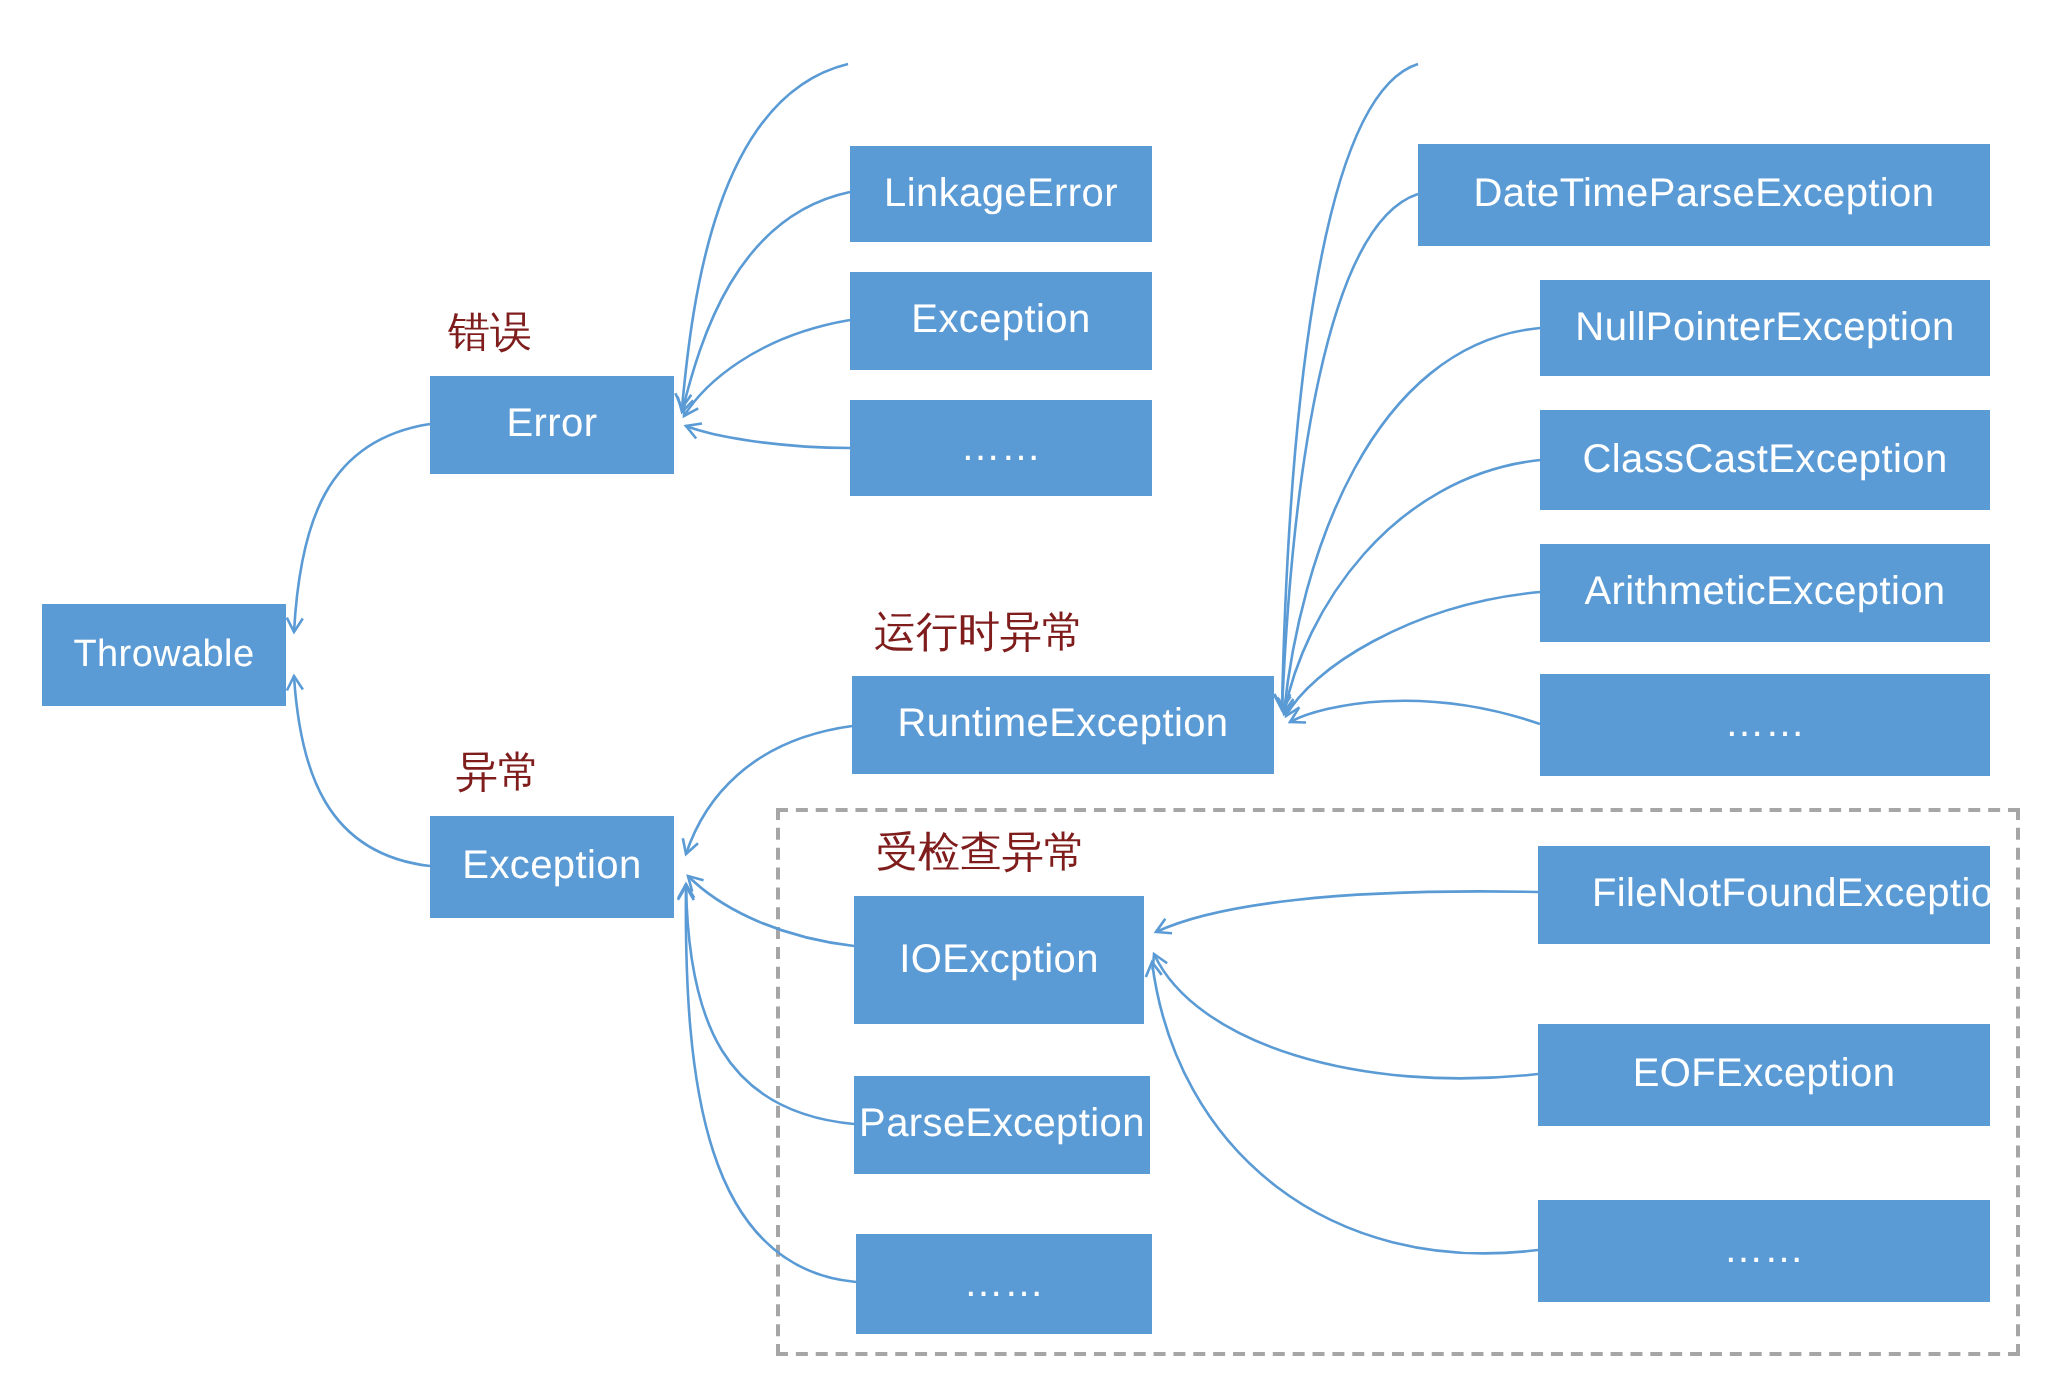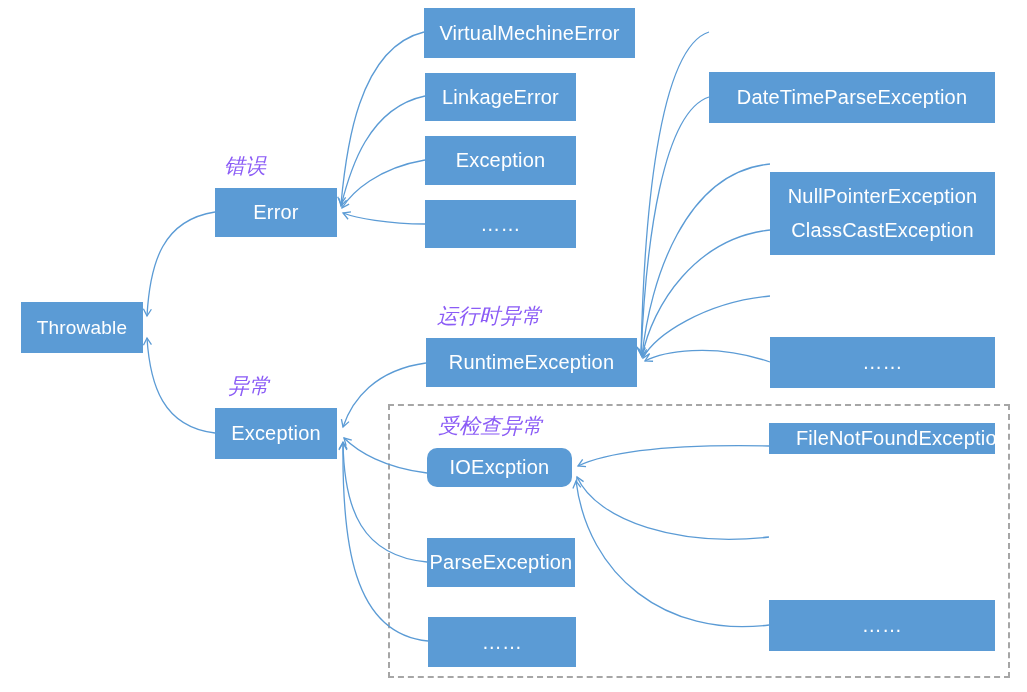--- a/index.html
+++ b/index.html
@@ -32,24 +32,23 @@
     align-items: center;
     justify-content: center;
     font-size: 20px;
     letter-spacing: 0.2px;
     white-space: nowrap;
     text-align: center;
   }
   .node.small { font-size: 19px; }
   .annotation {
     position: absolute;
-    color: #8b5cf6;
+    color: #7f1d1d;
     font-size: 21px;
     white-space: nowrap;
-    font-style: italic;
   }
   .group-box {
     position: absolute;
     box-sizing: border-box;
     border: 2px dashed #A6A6A6;
     background: transparent;
   }
 </style>
 </head>
 <body>
@@ -94,31 +93,32 @@
 
   <div class="annotation" style="left:224px; top:152px;">错误</div>
   <div class="annotation" style="left:228px; top:372px;">异常</div>
   <div class="annotation" style="left:437px; top:302px;">运行时异常</div>
   <div class="annotation" style="left:438px; top:412px;">受检查异常</div>
 
   <div class="node small" style="left:21px; top:302px; width:122px; height:51px;">Throwable</div>
   <div class="node" style="left:215px; top:188px; width:122px; height:49px;">Error</div>
   <div class="node" style="left:215px; top:408px; width:122px; height:51px;">Exception</div>
   <div class="node" style="left:426px; top:338px; width:211px; height:49px;">RuntimeException</div>
-  <div class="node" style="left:427px; top:448px; width:145px; height:39px;border-radius:10px;">IOExcption</div>
+  <div class="node" style="left:427px; top:448px; width:145px; height:64px;">IOExcption</div>
 
-  <div class="node" style="left:424px; top:8px; width:211px; height:50px;">VirtualMechineError</div>
   <div class="node" style="left:425px; top:73px; width:151px; height:48px;">LinkageError</div>
   <div class="node" style="left:425px; top:136px; width:151px; height:49px;">Exception</div>
   <div class="node" style="left:425px; top:200px; width:151px; height:48px;">……</div>
 
   <div class="node" style="left:709px; top:72px; width:286px; height:51px;">DateTimeParseException</div>
-  <div class="node" style="left:770px; top:140px; width:225px; height:48px;margin-top:32px;">NullPointerException</div>
+  <div class="node" style="left:770px; top:140px; width:225px; height:48px;">NullPointerException</div>
   <div class="node" style="left:770px; top:205px; width:225px; height:50px;">ClassCastException</div>
+  <div class="node" style="left:770px; top:272px; width:225px; height:49px;">ArithmeticException</div>
   <div class="node" style="left:770px; top:337px; width:225px; height:51px;">……</div>
 
   <div class="node" style="left:427px; top:538px; width:148px; height:49px;">ParseException</div>
   <div class="node" style="left:428px; top:617px; width:148px; height:50px;">……</div>
 
-  <div class="node" style="left:769px; top:423px; width:226px; height:31px;padding-left:40px;">FileNotFoundException</div>
+  <div class="node" style="left:769px; top:423px; width:226px; height:49px;padding-left:40px;">FileNotFoundException</div>
+  <div class="node" style="left:769px; top:512px; width:226px; height:51px;">EOFException</div>
   <div class="node" style="left:769px; top:600px; width:226px; height:51px;">……</div>
 
 </div>
 
 </body></html>

